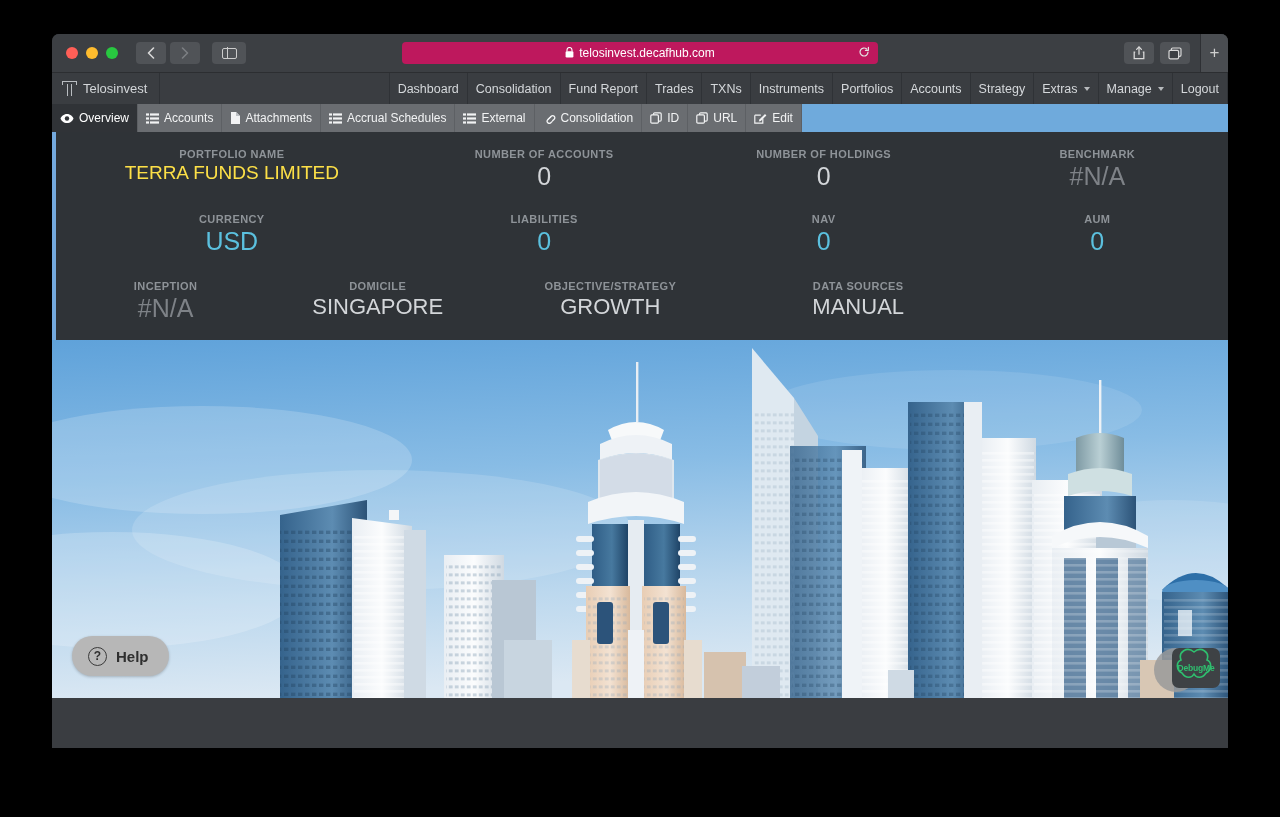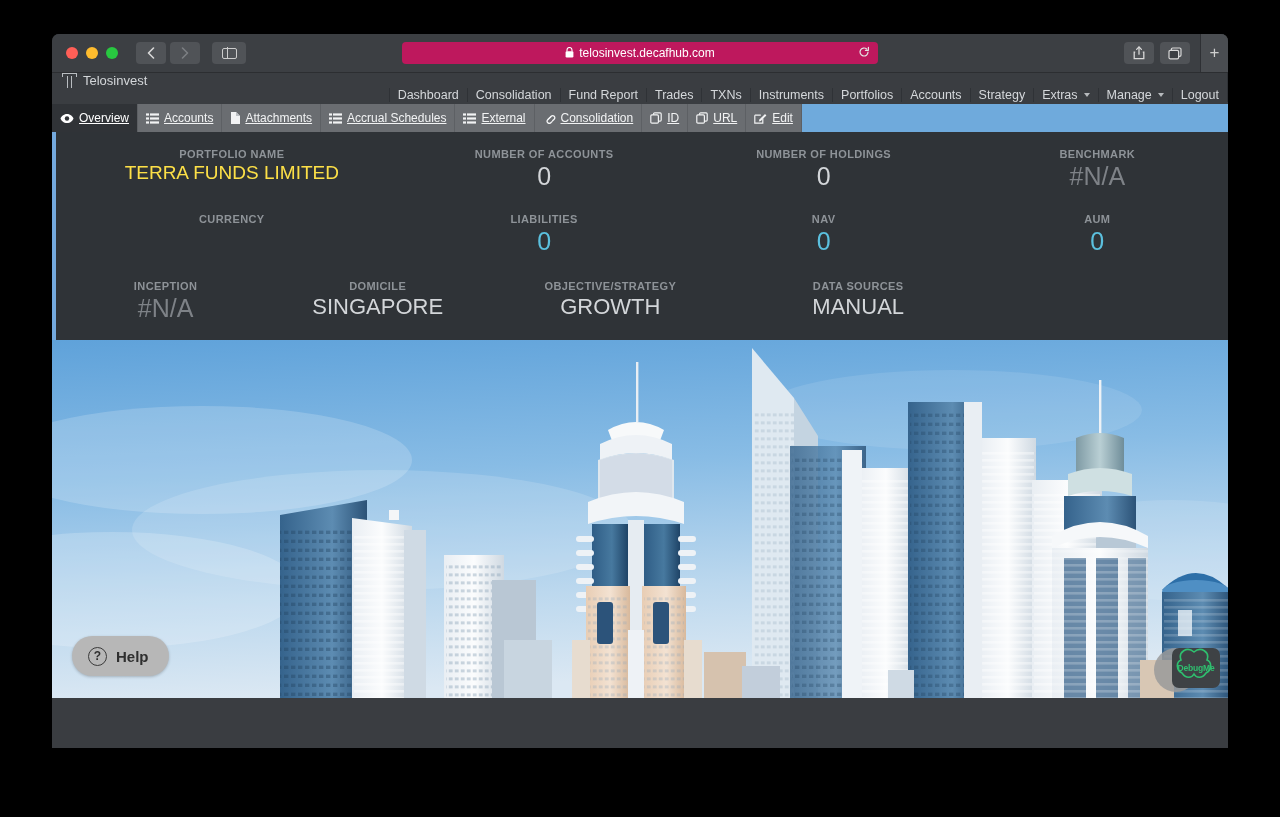--- a/index.html
+++ b/index.html
@@ -84,21 +84,20 @@
     margin-left:4px; margin-right:-8px;
     border-left:1px solid #2e3034;
   }
   
   .appnav {
     height: 32px;
     background: #3a3d41;
     border-top: 1px solid #2c2e31;
     display:flex; align-items: stretch;
     font-size: 12.5px;
-    flex-direction: column;
   }
   .brand {
     display:flex; align-items:center; gap:8px;
     padding: 0 12px 0 10px;
     color: #d3d6d9;
     font-size: 13px;
     border-right:1px solid #2f3236;
   }
   .logo-t {
     width: 13px; height: 15px;
@@ -139,21 +138,20 @@
     color:#ffffff;
     white-space:nowrap;
   }
   .tab {
     display:flex; align-items:center; gap:5px;
     padding: 0 8px;
     background:#6a6d71;
     color:#f2f3f4;
     white-space:nowrap;
     border-right:1px solid #5d6064;
-    text-decoration:underline;
   }
   .tab.active { background:#303337; color:#ffffff; }
   .tab svg { display:block; }
   
   .panel {
     background: #2f3337;
     border-left: 4px solid #74a9dd;
     padding: 16px 0 18px 0;
   }
   .row { display:flex; }
@@ -450,20 +448,21 @@
         </div>
         <div class="cell" style="width:22.3%">
           <div class="lbl">Benchmark</div>
           <div class="val dim">#N/A</div>
         </div>
       </div>
 
       <div class="row row2">
         <div class="cell" style="width:30%">
           <div class="lbl">Currency</div>
+          <div class="val blue">USD</div>
         </div>
         <div class="cell" style="width:23.3%">
           <div class="lbl">Liabilities</div>
           <div class="val blue">0</div>
         </div>
         <div class="cell" style="width:24.4%">
           <div class="lbl">NAV</div>
           <div class="val blue">0</div>
         </div>
         <div class="cell" style="width:22.3%">

